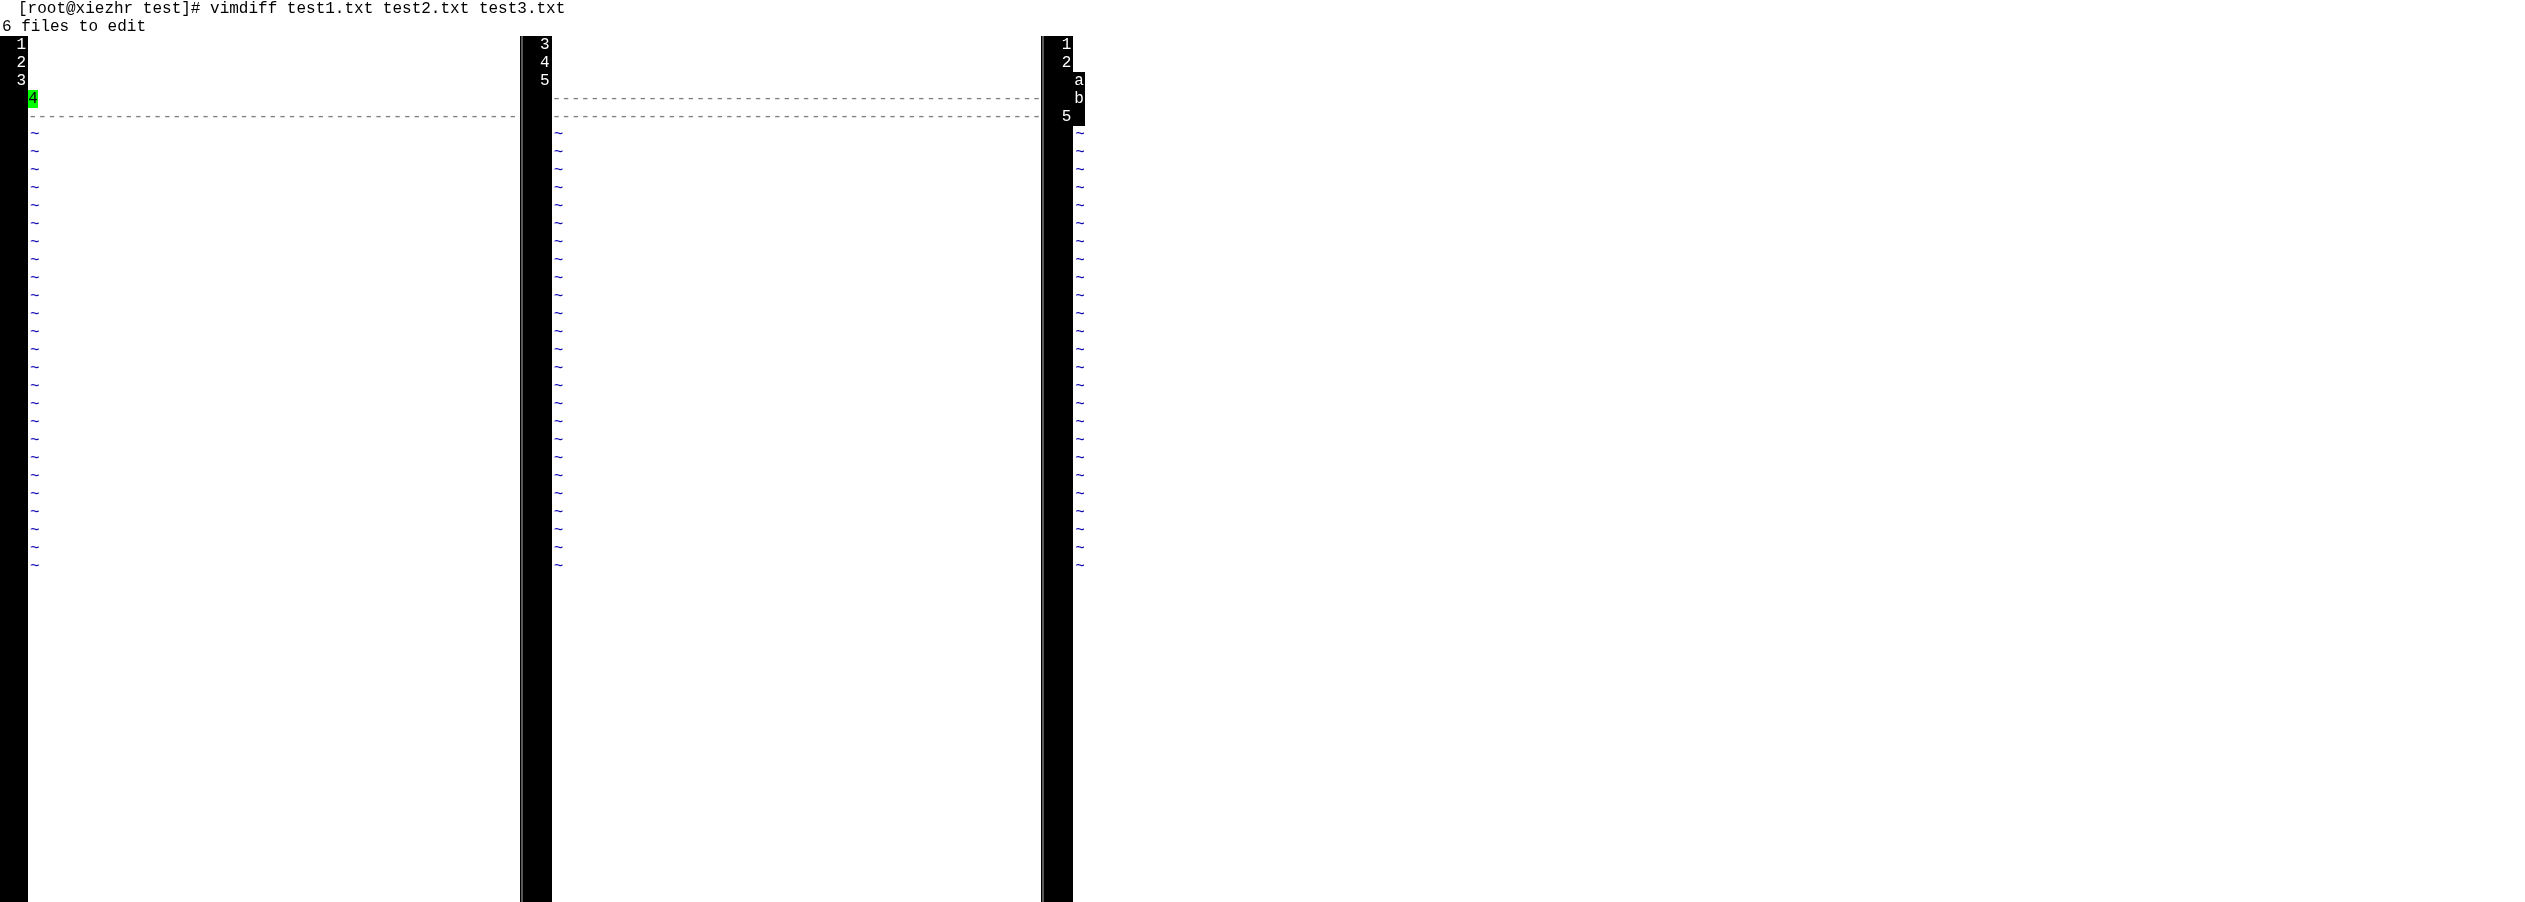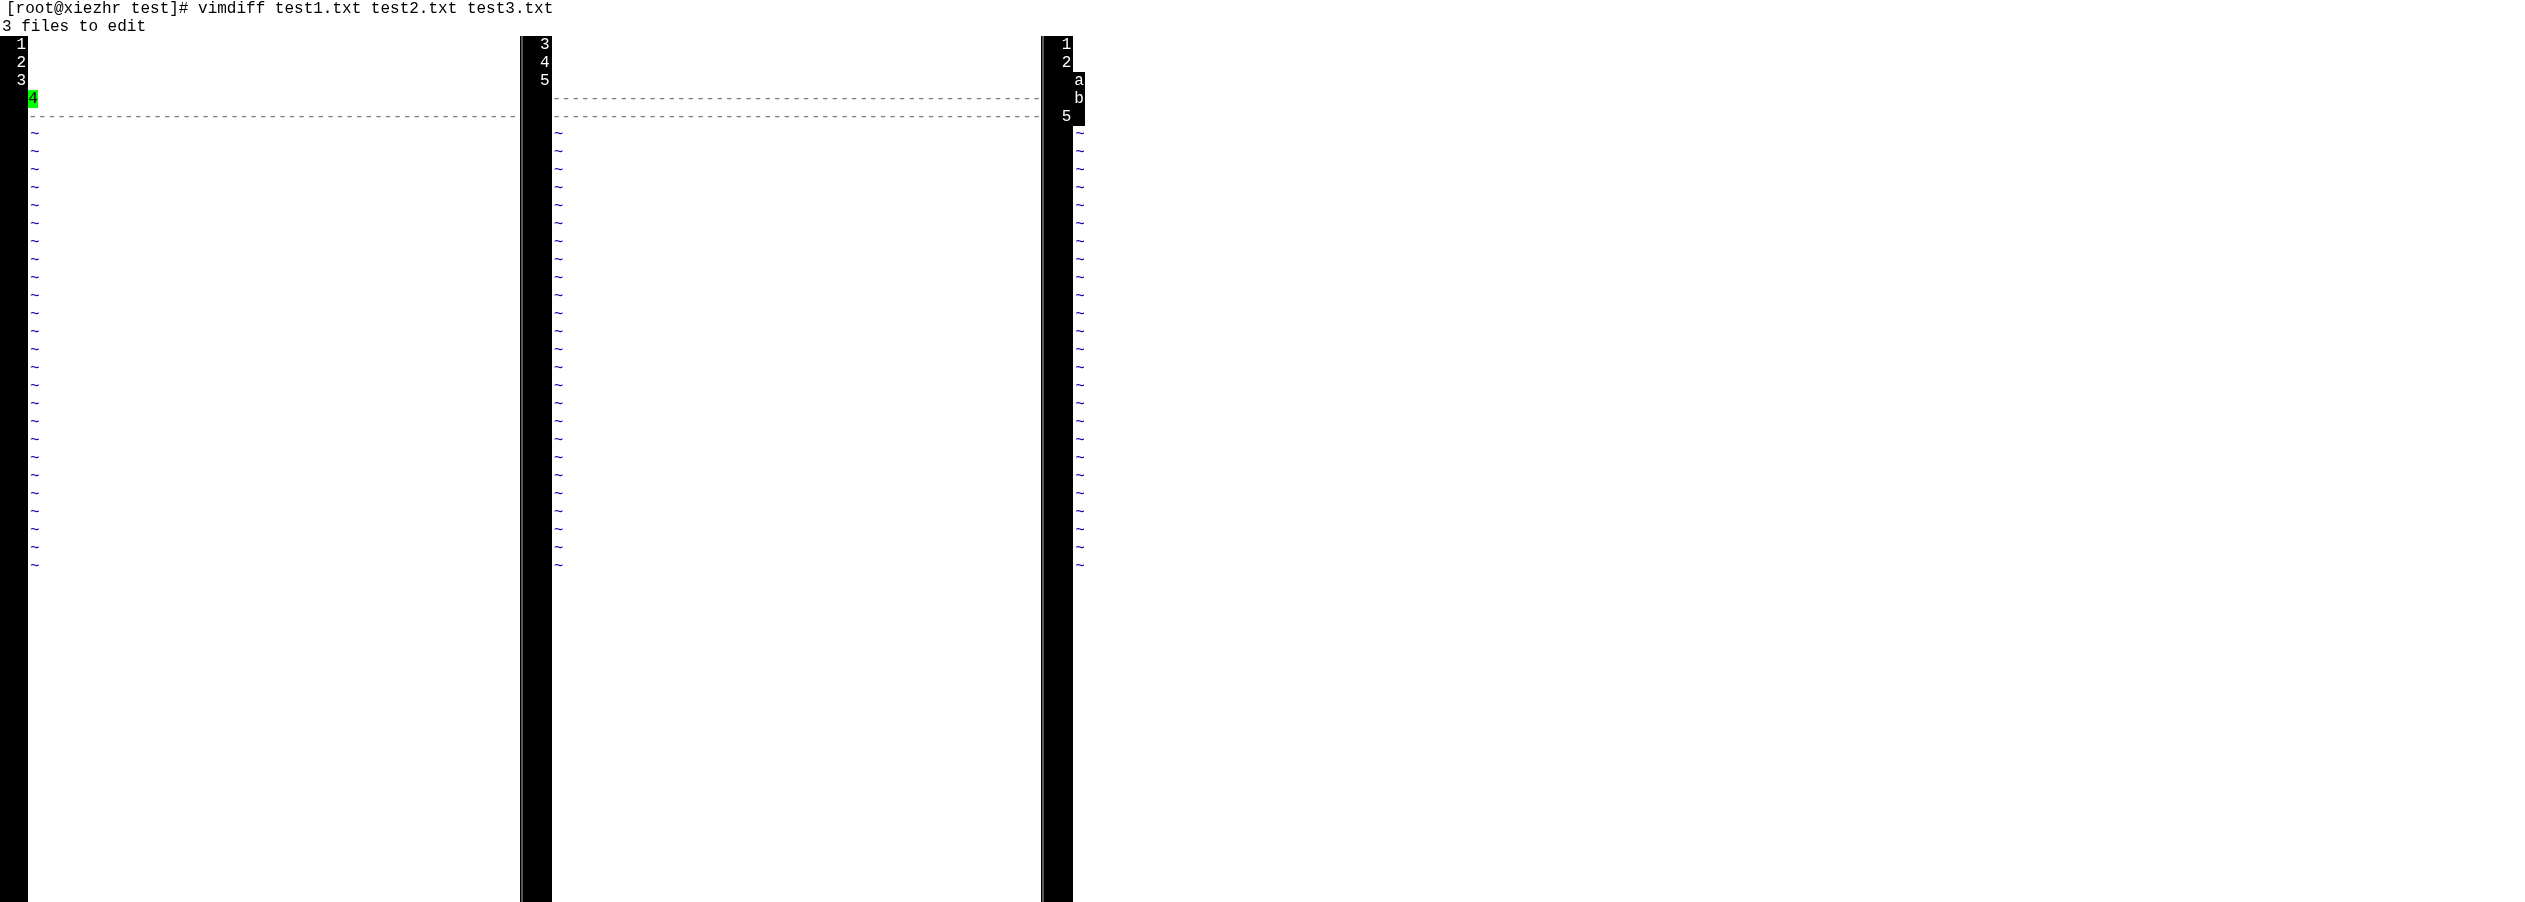--- a/index.html
+++ b/index.html
@@ -15,21 +15,21 @@
   .terminal {
     width: 1565px;
     height: 902px;
     background: #ffffff;
     color: #000000;
     position: relative;
   }
   .prompt-line {
     white-space: pre;
     color: #000;
-    padding-left: 6px;
+    padding-left: 18px;
   }
   .msg-line {
     white-space: pre;
     color: #000;
     padding-left: 2px;
   }
   .panes {
     display: flex;
     flex-direction: row;
     height: calc(100% - 36px);
@@ -137,21 +137,21 @@
     content: "--------------------------------------------------------------------------------------------------------------------------------------------------------------------------------------------------------------------------------------------------------------------------------------------------------------------------------------------------------------------------------------------------------------------------------------------------------------------------------------------------------------------------------------------------------------------------------------------------------------------------";
     white-space: nowrap;
   }
 </style>
 </head>
 <body>
 
 <div class="terminal">
 
   <div class="prompt-line">[root@xiezhr test]# vimdiff test1.txt test2.txt test3.txt</div>
-  <div class="msg-line">3 files to edit</div>
+  <div class="msg-line">6 files to edit</div>
 
   <div class="panes">
 
     <div class="pane pane1">
       <div class="fold-col"></div>
       <div class="gutter">
         <span class="ln">1</span>
         <span class="ln">2</span>
         <span class="ln">3</span>
         <span class="ln"></span>

